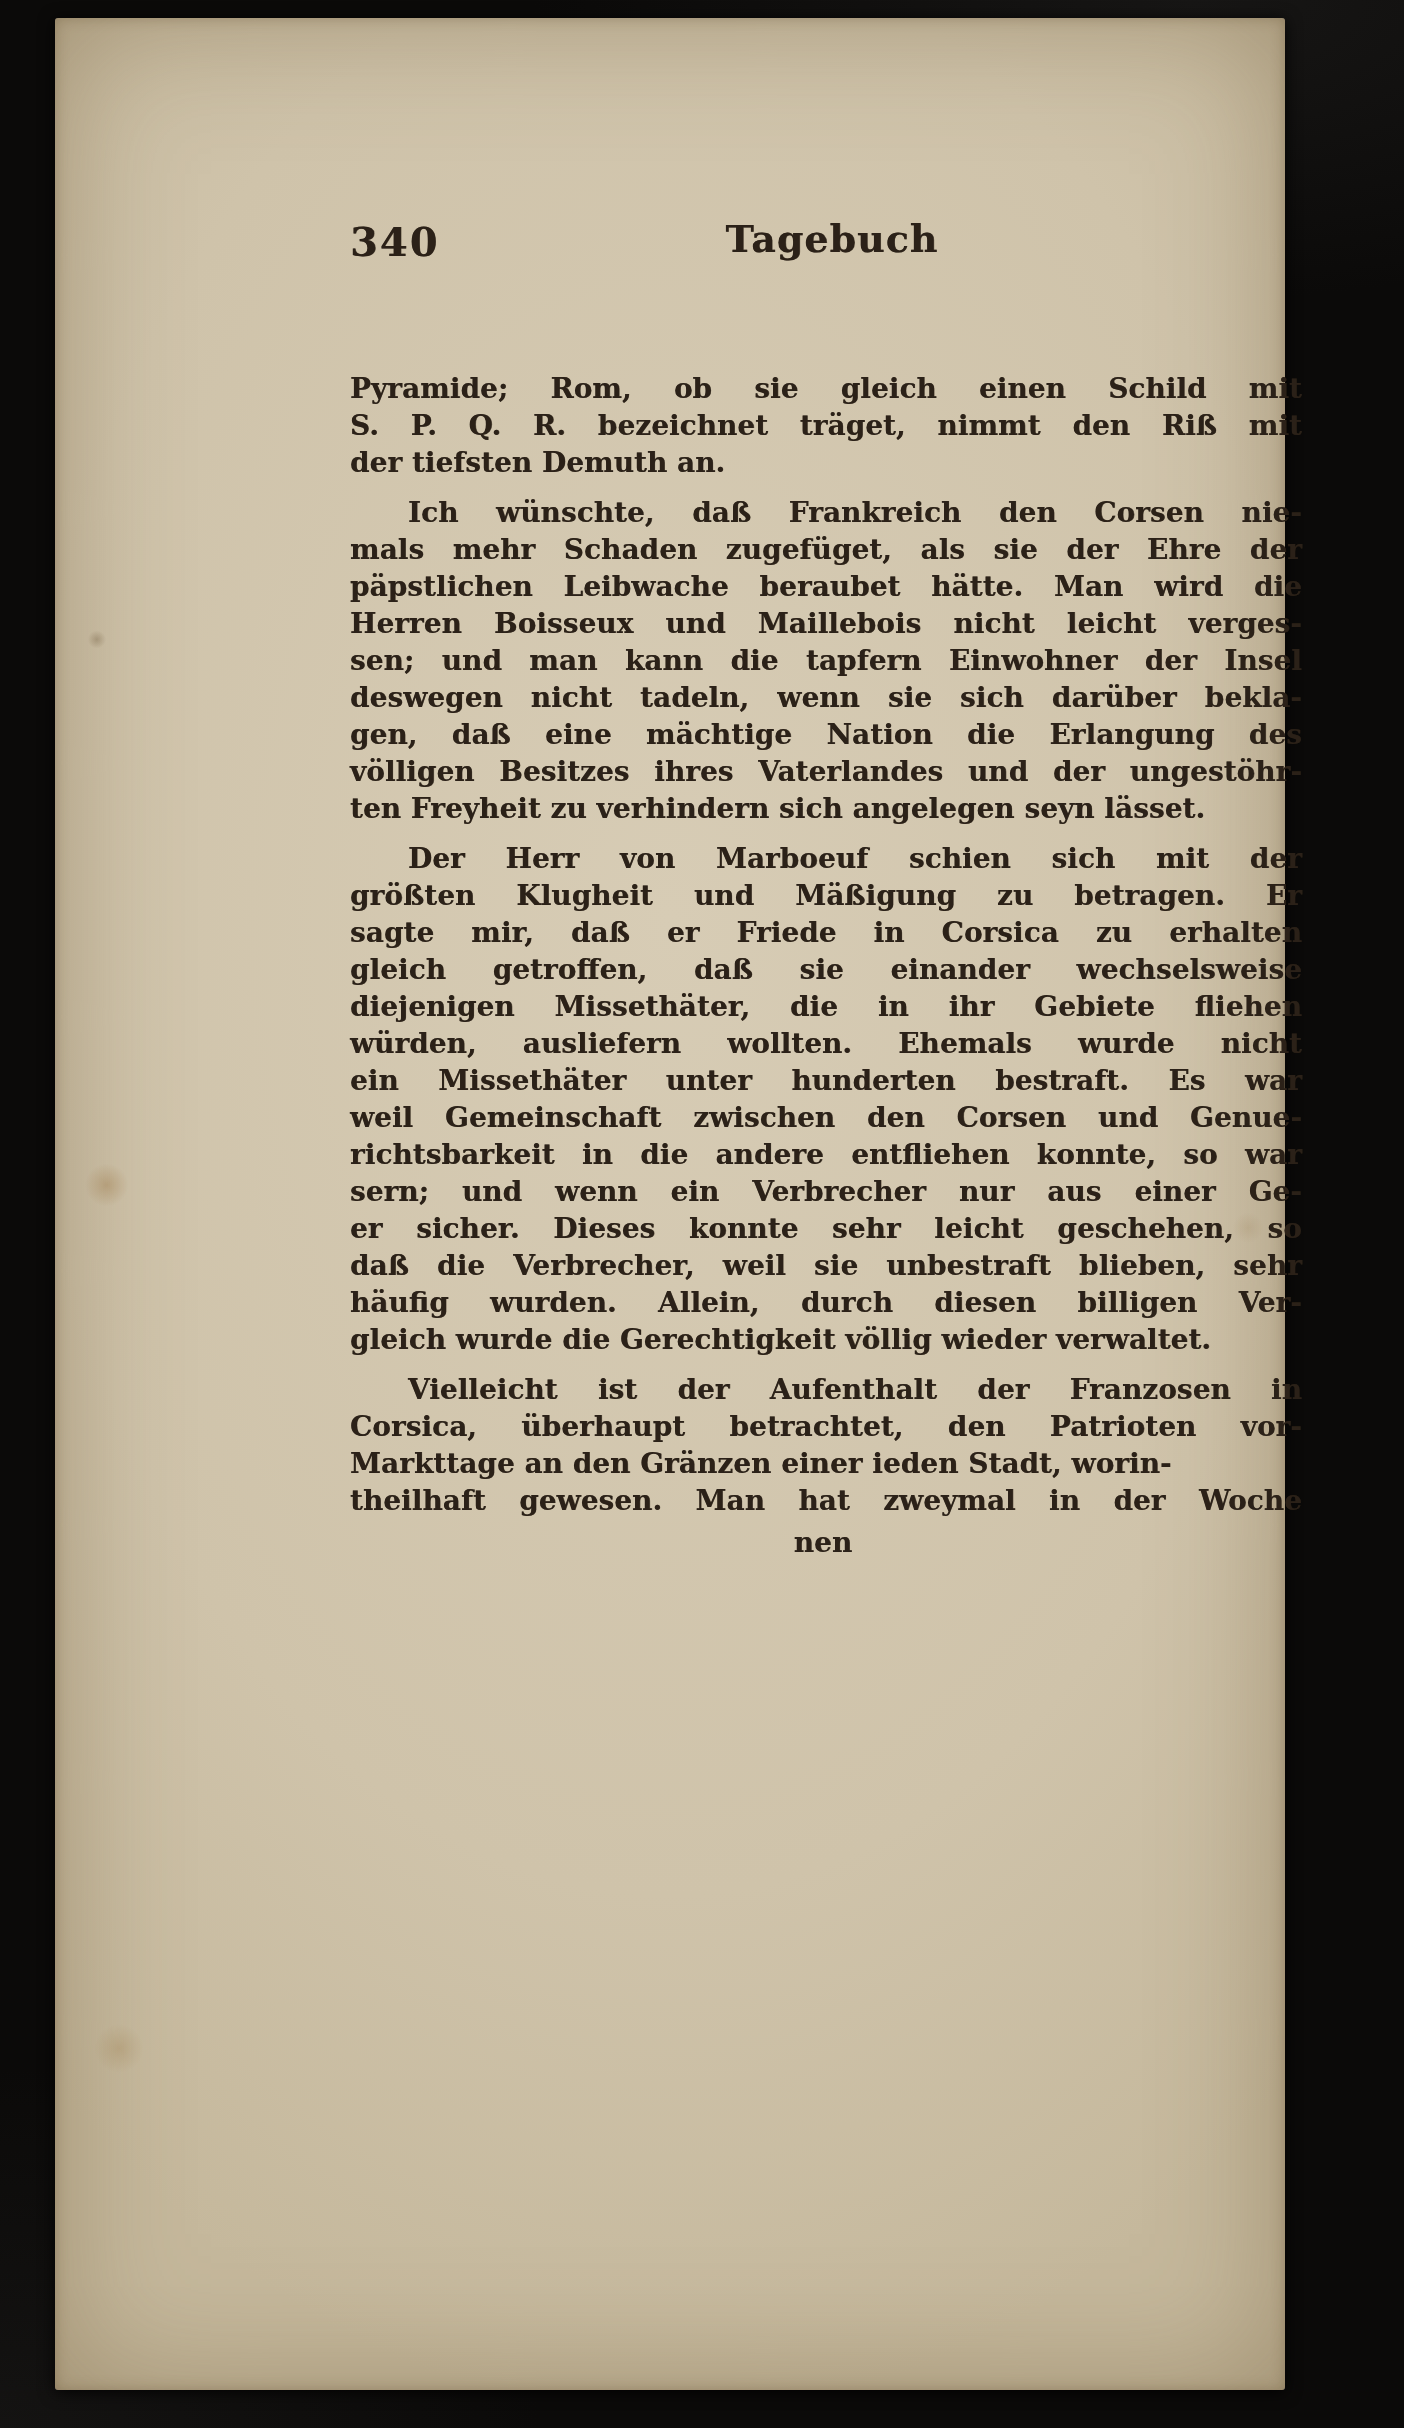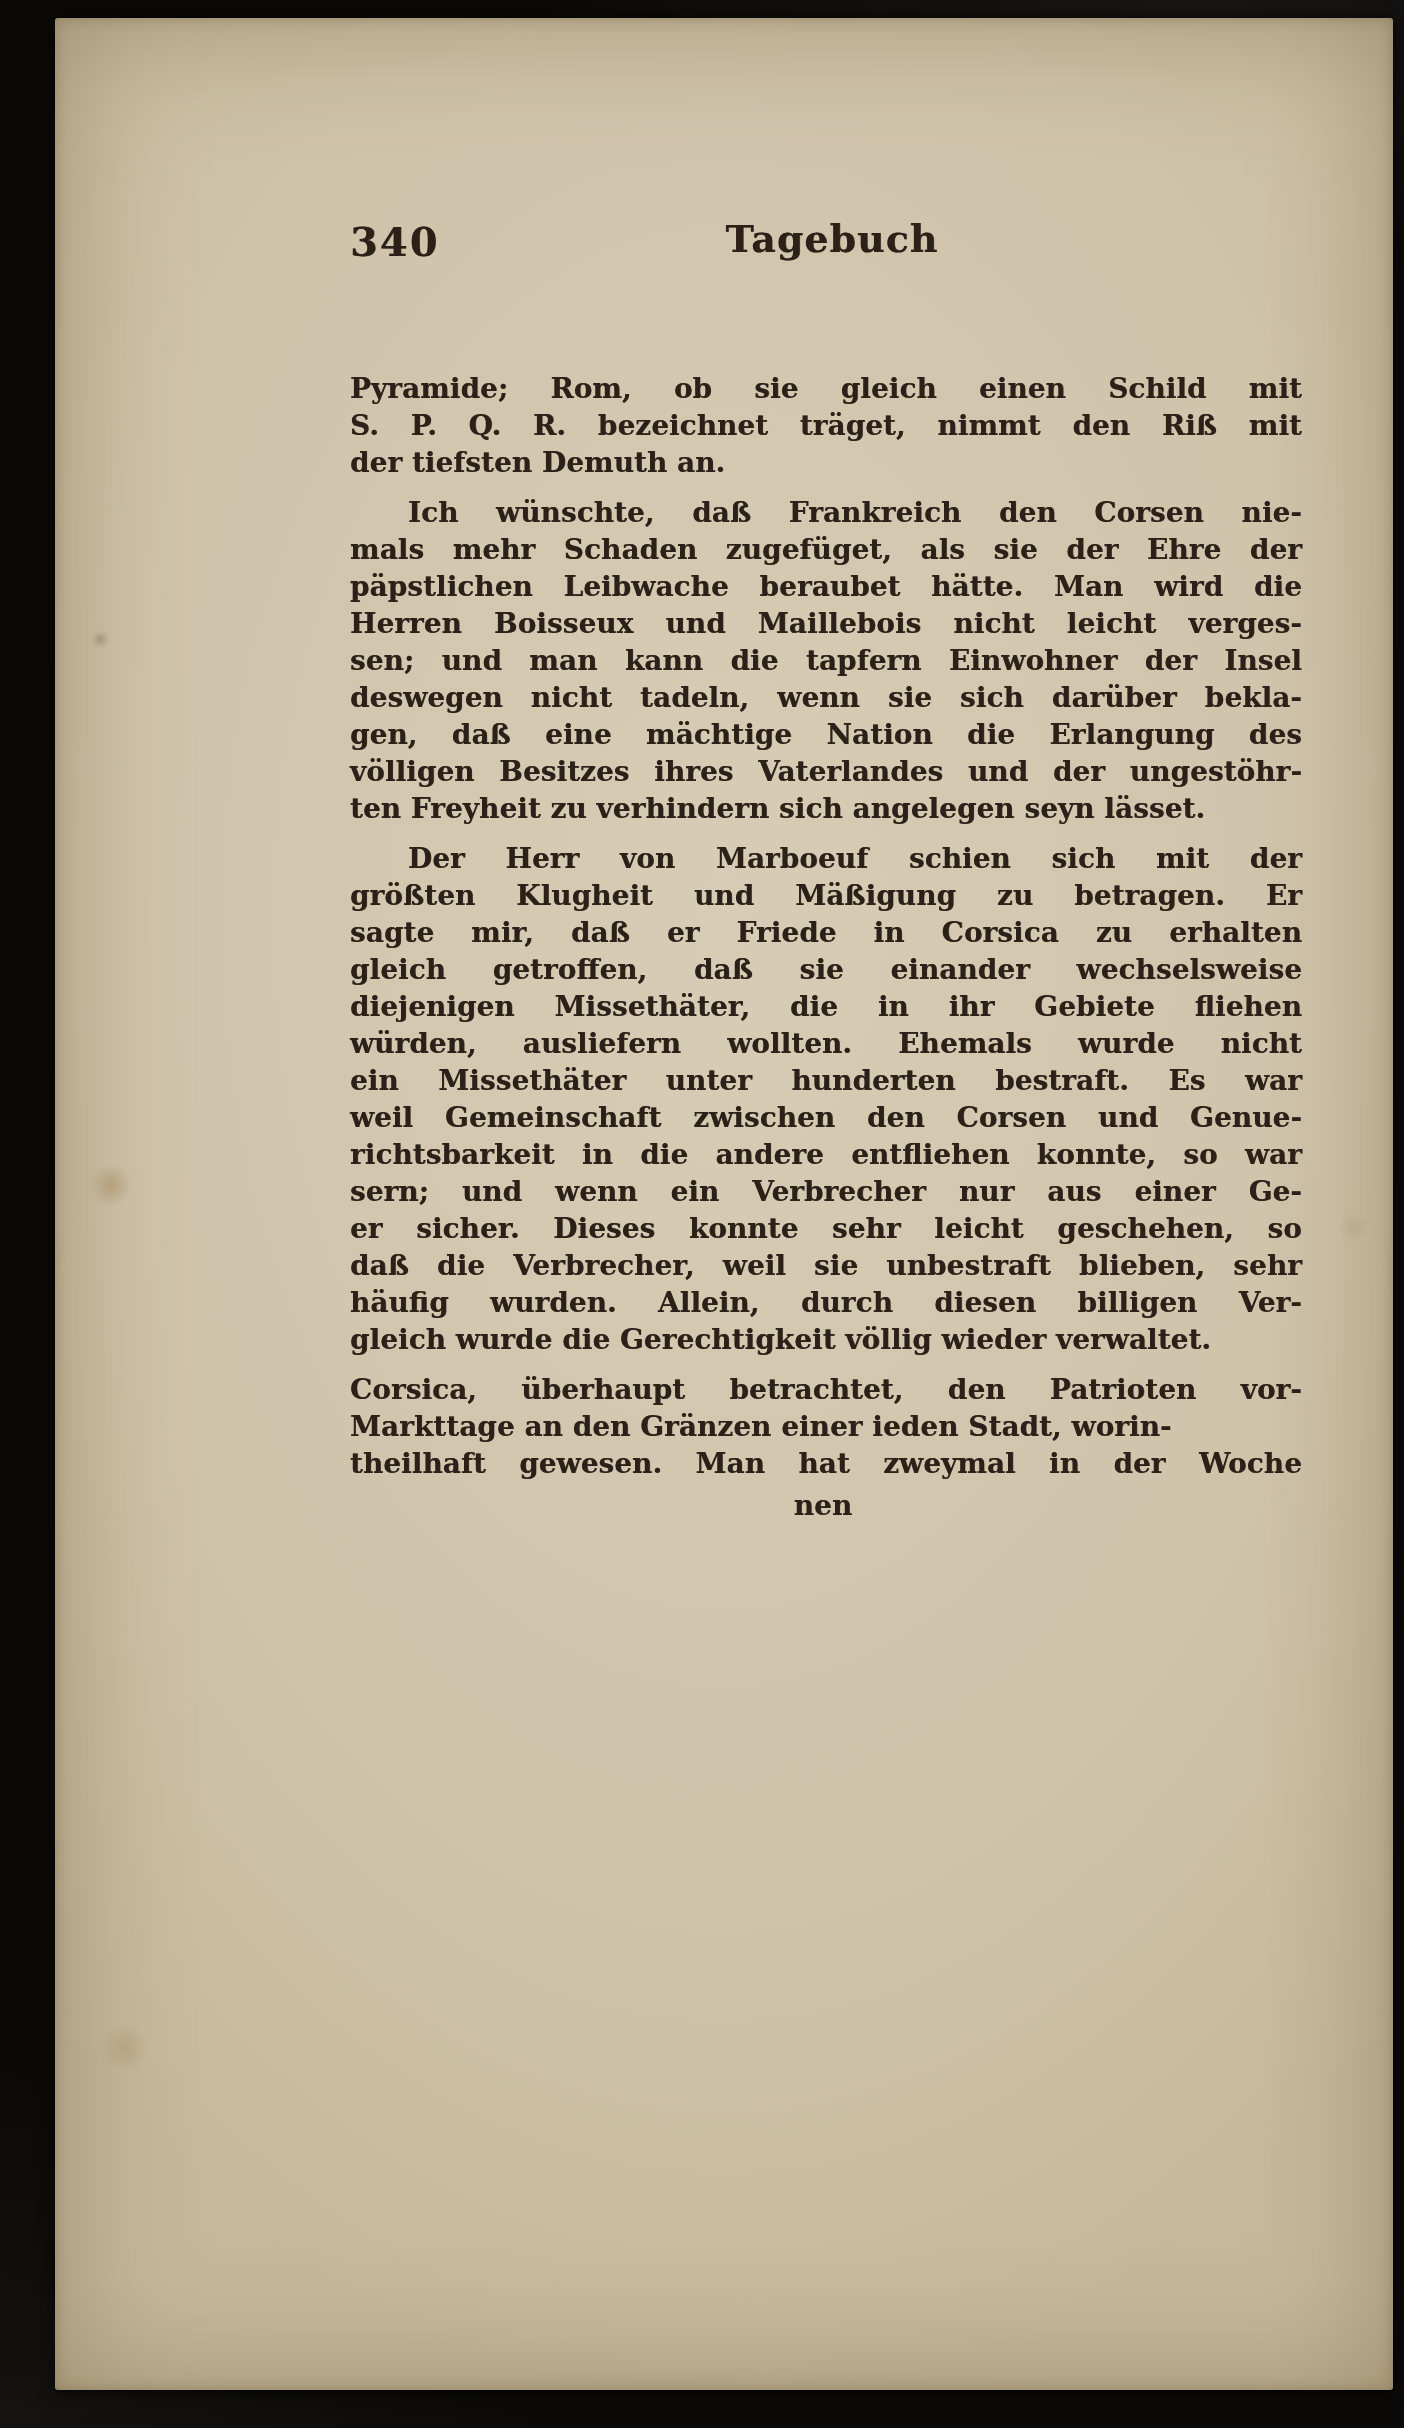--- a/index.html
+++ b/index.html
@@ -14,21 +14,21 @@
     background:
       radial-gradient(1100px 500px at 85% 0%, #171615, rgba(23,22,21,0) 60%),
       radial-gradient(900px 600px at 0% 100%, #141312, rgba(20,19,18,0) 60%),
       #0b0a09;
     font-family: "DejaVu Serif", "Liberation Serif", serif;
   }
   .paper {
     position: absolute;
     left: 55px;
     top: 18px;
-    width: 1338px;
+    width: 1230px;
     height: 2372px;
     border-radius: 3px;
     color: #2b2118;
     background:
       radial-gradient(circle 30px at 4.2% 49.2%, rgba(146,100,40,0.30), rgba(146,100,40,0) 72%),
       radial-gradient(circle 34px at 5.2% 85.6%, rgba(150,110,50,0.22), rgba(150,110,50,0) 72%),
       radial-gradient(circle 13px at 3.4% 26.2%, rgba(85,62,30,0.28), rgba(85,62,30,0) 70%),
       radial-gradient(circle 22px at 97% 51%, rgba(140,105,55,0.14), rgba(140,105,55,0) 70%),
       radial-gradient(ellipse 980px 1500px at 50% 38%, #d7ccb5 0%, #cfc3aa 65%, #c5b89c 100%);
     box-shadow:
@@ -135,20 +135,21 @@
           <div class="line">ein Missethäter unter hunderten bestraft. Es war</div>
           <div class="line">weil Gemeinschaft zwischen den Corsen und Genue-</div>
           <div class="line">richtsbarkeit in die andere entfliehen konnte, so war</div>
           <div class="line">sern; und wenn ein Verbrecher nur aus einer Ge-</div>
           <div class="line">er sicher. Dieses konnte sehr leicht geschehen, so</div>
           <div class="line">daß die Verbrecher, weil sie unbestraft blieben, sehr</div>
           <div class="line">häufig wurden. Allein, durch diesen billigen Ver-</div>
           <div class="line last">gleich wurde die Gerechtigkeit völlig wieder verwaltet.</div>
         </div>
         <div class="para">
+          <div class="line indent">Vielleicht ist der Aufenthalt der Franzosen in</div>
           <div class="line">Corsica, überhaupt betrachtet, den Patrioten vor-</div>
           <div class="line last">Markttage an den Gränzen einer ieden Stadt, worin-</div>
           <div class="line">theilhaft gewesen. Man hat zweymal in der Woche</div>
         </div>
       </div>
     <div class="catchword">nen</div>
   </div>
 
 </div>
 

